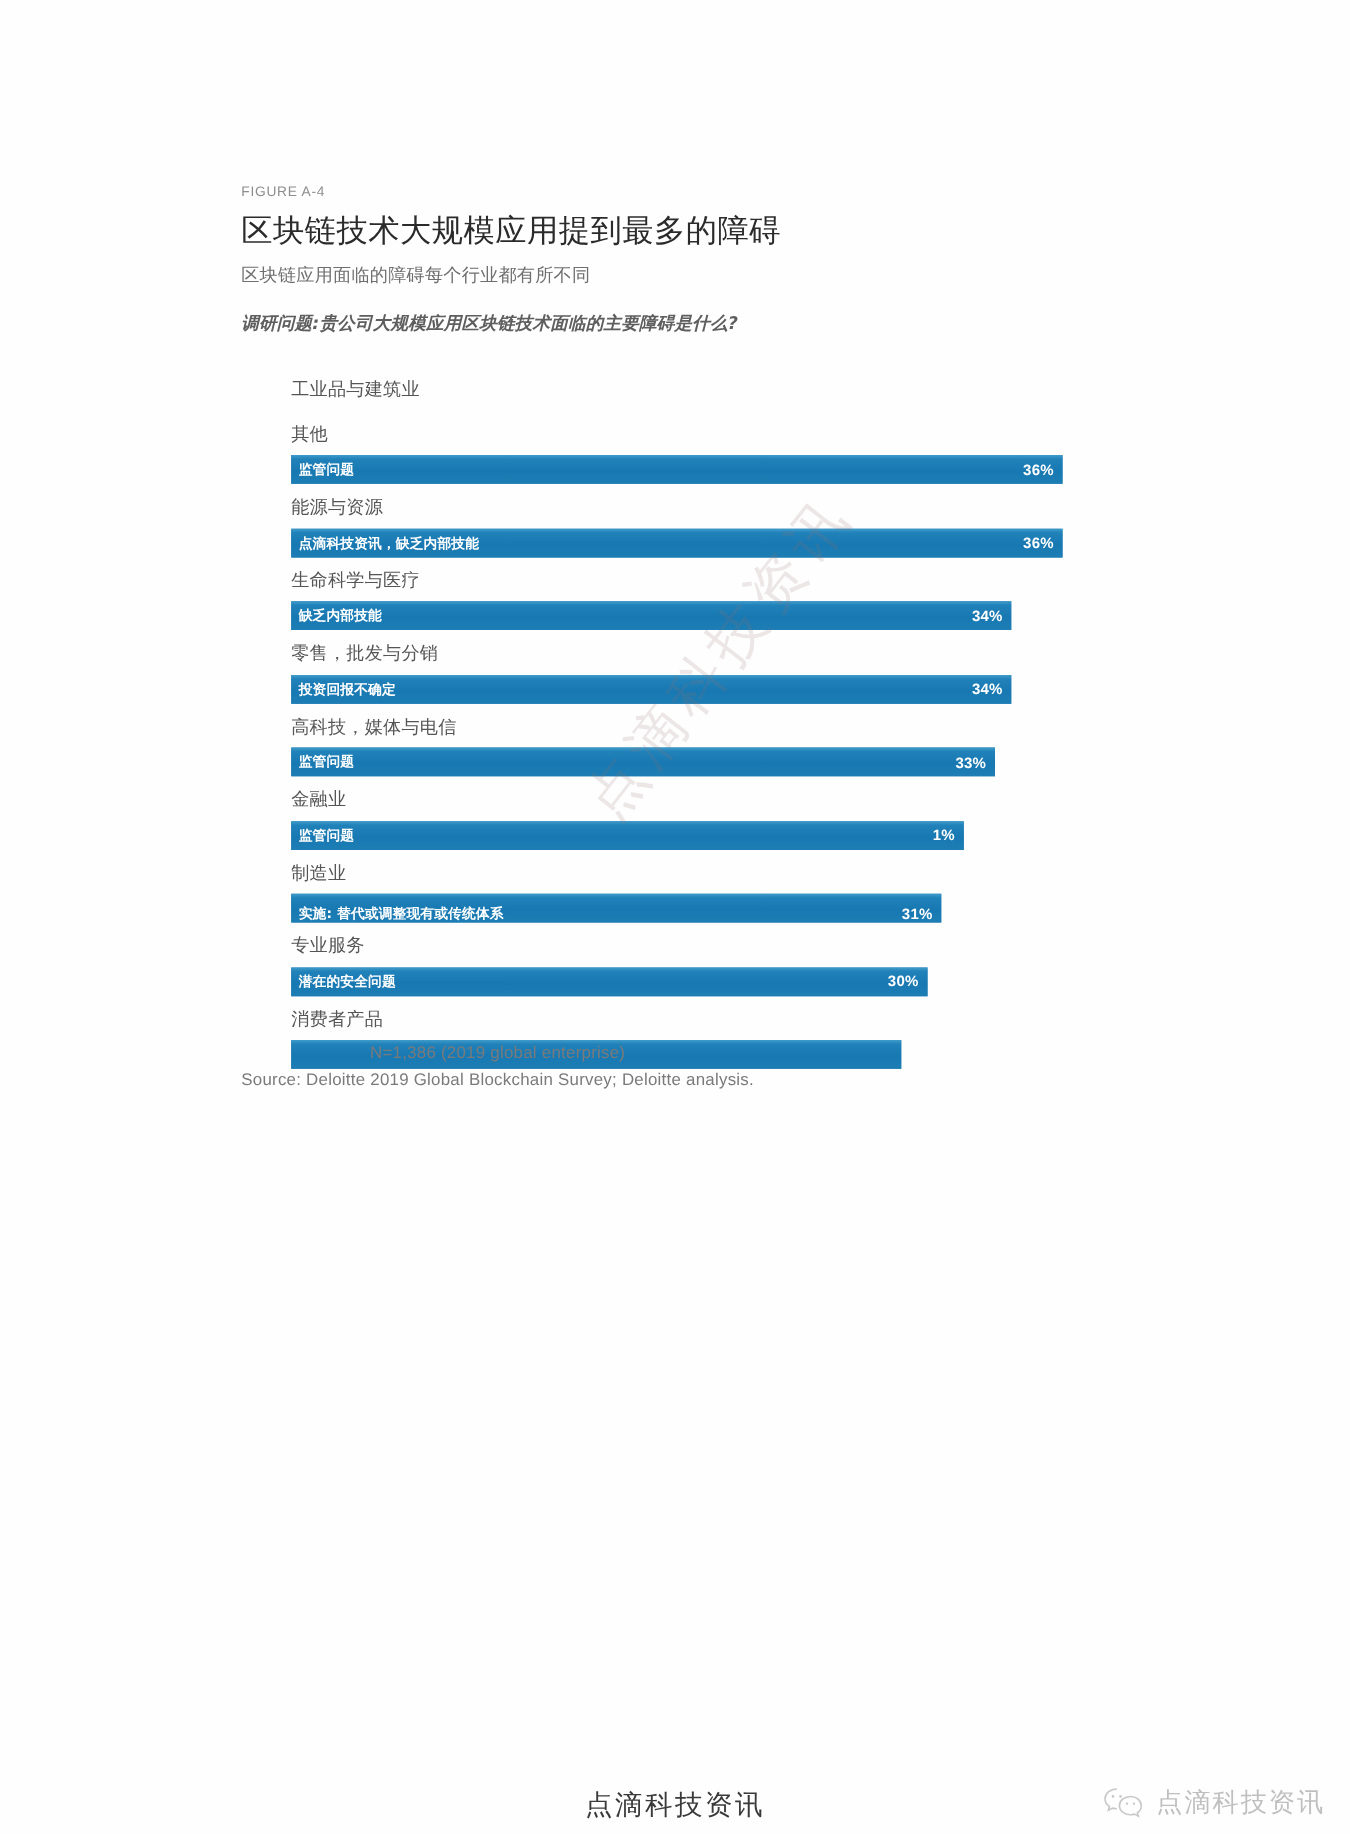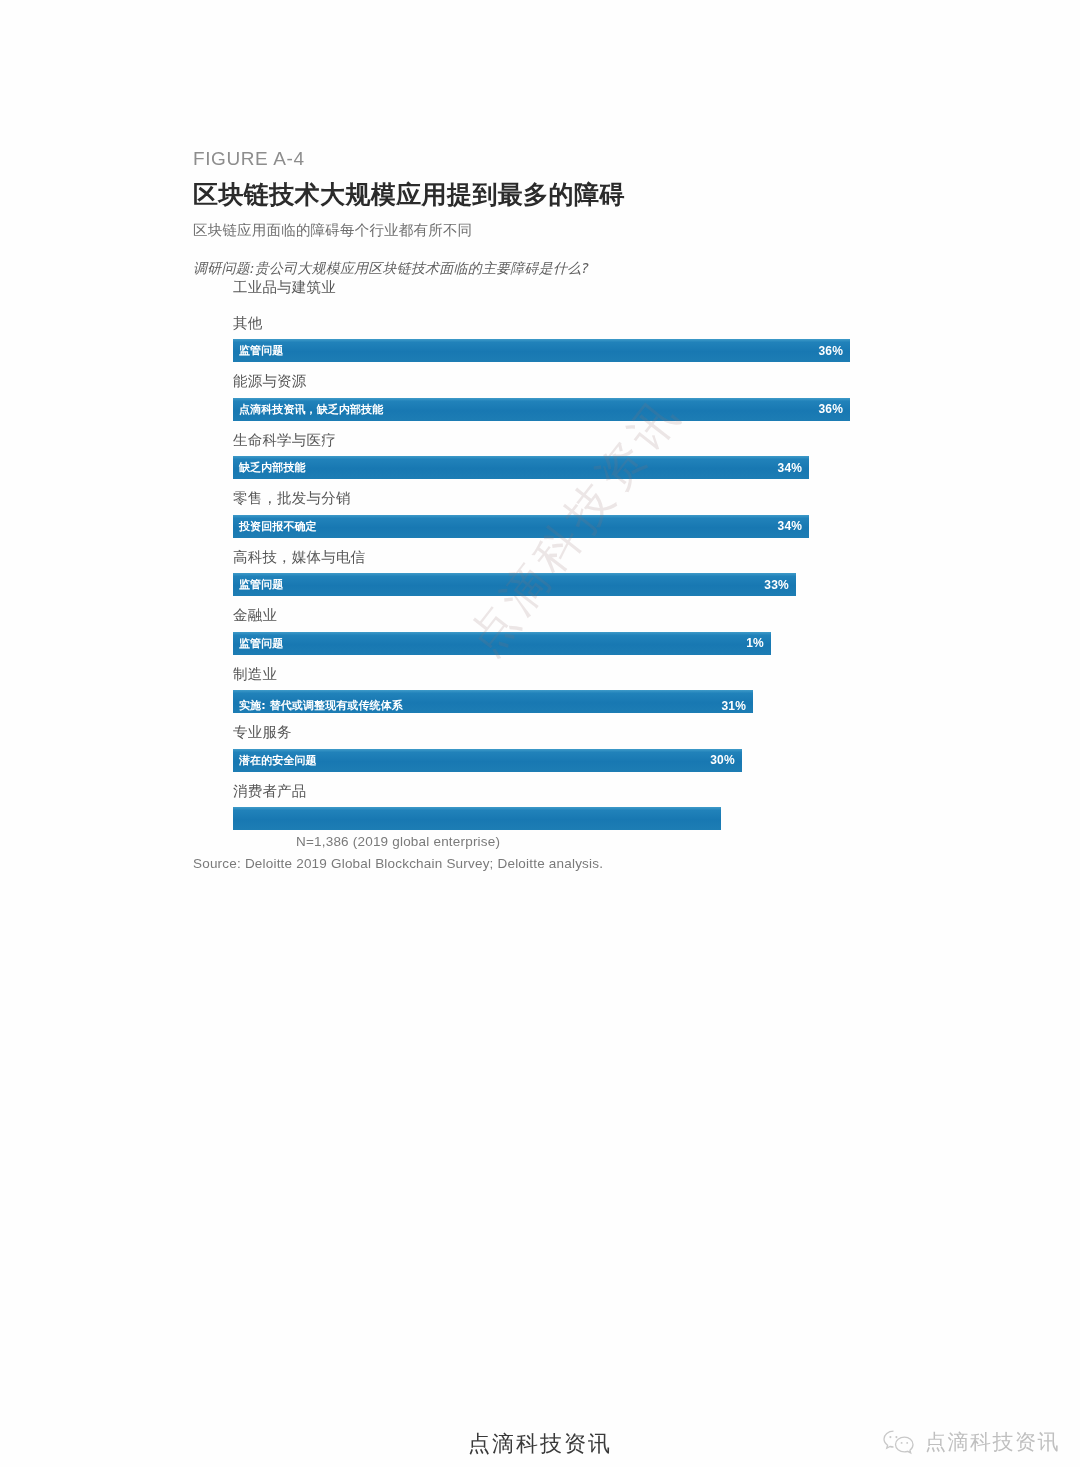--- a/index.html
+++ b/index.html
@@ -24,30 +24,30 @@
 
   
   .figure {
     position: absolute;
     left: 193px;
     top: 148px;
     width: 700px;
   }
 
   .fig-eyebrow {
-    font-size: 19px;
+    font-size: 11px;
     letter-spacing: 0.6px;
     color: #8d8d8d;
     font-family: "Liberation Sans", sans-serif;
     margin-bottom: 11px;
   }
 
   .fig-title {
     font-size: 25px;
-    font-weight: 700;
+    font-weight: 400;
     color: #2b2b2b;
     font-family: "DejaVu Sans", sans-serif;
     letter-spacing: 0.4px;
     margin-bottom: 11px;
     line-height: 1.15;
   }
 
   .fig-subtitle {
     font-size: 14.5px;
     color: #6f6f6f;
@@ -55,27 +55,28 @@
     letter-spacing: 0.2px;
     margin-bottom: 20px;
   }
 
   .fig-question {
     font-size: 14px;
     color: #5e5e5e;
     font-style: italic;
     font-family: "DejaVu Sans", sans-serif;
     letter-spacing: 0.2px;
+    font-weight: bold;
   }
 
   
   .chart {
     position: absolute;
     left: 233px;
-    top: 268px;
+    top: 293px;
     width: 660px;
   }
 
   .group {
     position: relative;
   }
 
   .cat-label {
     font-size: 14.5px;
     color: #555555;

